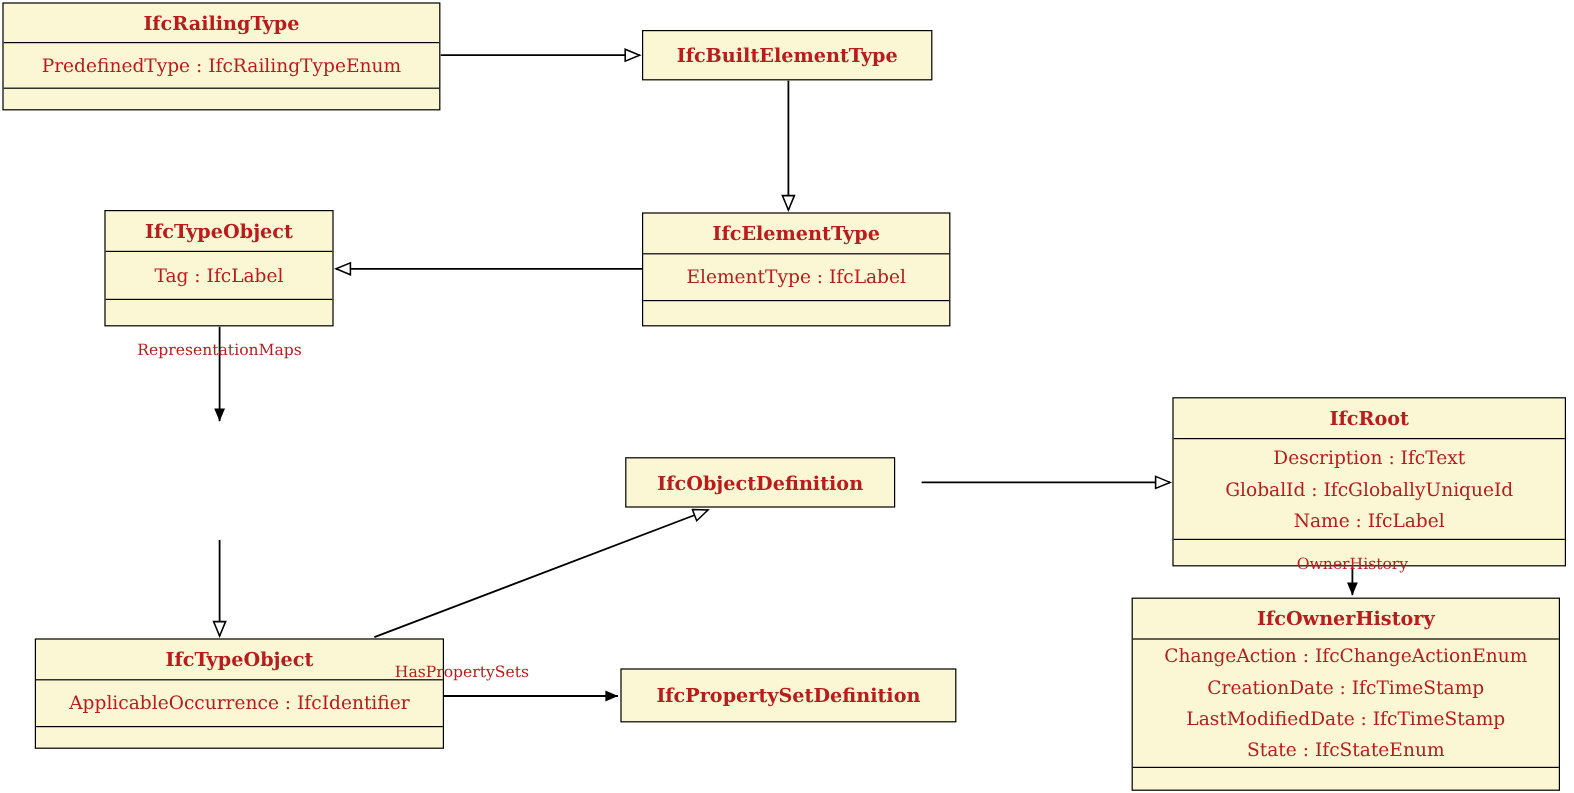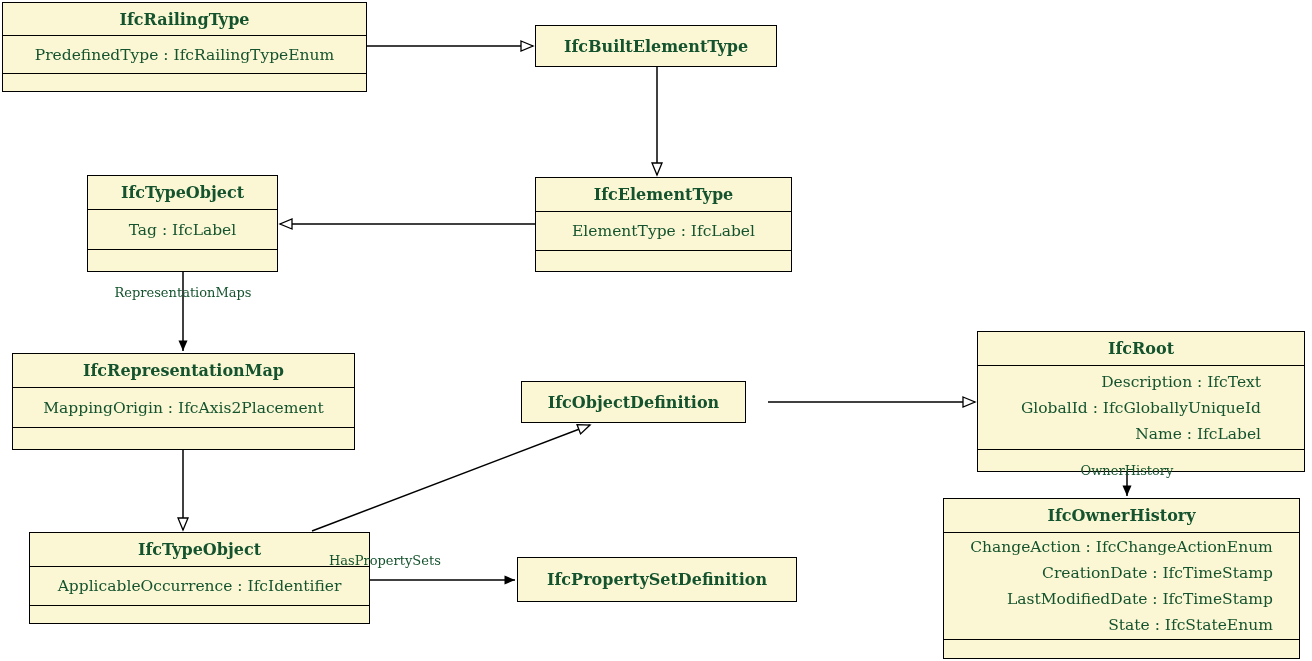--- a/index.html
+++ b/index.html
@@ -1,40 +1,40 @@
 <!DOCTYPE html>
 <html style="--box-fill: #FBF7D5; --box-border: #000000; --bg: #FFFFFF;"><head>
 <meta charset="utf-8">
 <style>
   :root { --box-fill:#FBF7D5; --box-border:#000000; --bg:#FFFFFF; }
   html,body { margin:0; padding:0; background:var(--bg); }
   #canvas {
     position:relative; width:1312px; height:661px; background:var(--bg);
-    font-family:"DejaVu Serif","Liberation Serif",serif; color:#14532d;
+    font-family:"DejaVu Serif","Liberation Serif",serif; color:#b91c1c;
     overflow:hidden;
   }
   .uml-box {
     position:absolute; box-sizing:border-box;
     background:var(--box-fill); border:1.5px solid var(--box-border);
     display:flex; flex-direction:column;
   }
   .sec-title {
     font-weight:bold; font-size:16px;
     display:flex; align-items:center; justify-content:center;
     border-bottom:1.5px solid var(--box-border);
     flex:0 0 auto;
   }
   .uml-box.single .sec-title { border-bottom:none; flex:1; }
   .sec-attrs {
     border-bottom:1.5px solid var(--box-border);
     font-size:15.5px; line-height:26px;
     display:flex; align-items:center; justify-content:center;
     flex:0 0 auto;
   }
-  .attrs-inner { display:inline-block; text-align:right; }
+  .attrs-inner { display:inline-block; text-align:center; }
   .sec-empty { flex:1 1 auto; }
   .edge-label {
     position:absolute; font-size:13px; line-height:19px; white-space:nowrap;
   }
   #edges { position:absolute; left:0; top:0; width:1312px; height:661px; pointer-events:none; }
 </style>
 </head>
 <body>
 
 <div id="canvas">
@@ -86,29 +86,20 @@
   <div class="uml-box" style="left:87px;top:175px;width:191px;height:97px;">
     <div class="sec-title" style="height:33px;">IfcTypeObject</div>
     <div class="sec-attrs" style="height:39px;">
       <div class="attrs-inner">
           <div class="attr-line">Tag : IfcLabel</div>
         </div>
     </div>
     <div class="sec-empty"></div>
   </div>
 
-  <div class="uml-box" style="left:12px;top:353px;width:343px;height:97px;">
-    <div class="sec-title" style="height:33px;">IfcRepresentationMap</div>
-    <div class="sec-attrs" style="height:39px;">
-      <div class="attrs-inner">
-          <div class="attr-line">MappingOrigin : IfcAxis2Placement</div>
-        </div>
-    </div>
-    <div class="sec-empty"></div>
-  </div>
 
   <div class="uml-box" style="left:29px;top:532px;width:341px;height:92px;">
     <div class="sec-title" style="height:33px;">IfcTypeObject</div>
     <div class="sec-attrs" style="height:38px;">
       <div class="attrs-inner">
           <div class="attr-line">ApplicableOccurrence : IfcIdentifier</div>
         </div>
     </div>
     <div class="sec-empty"></div>
   </div>

